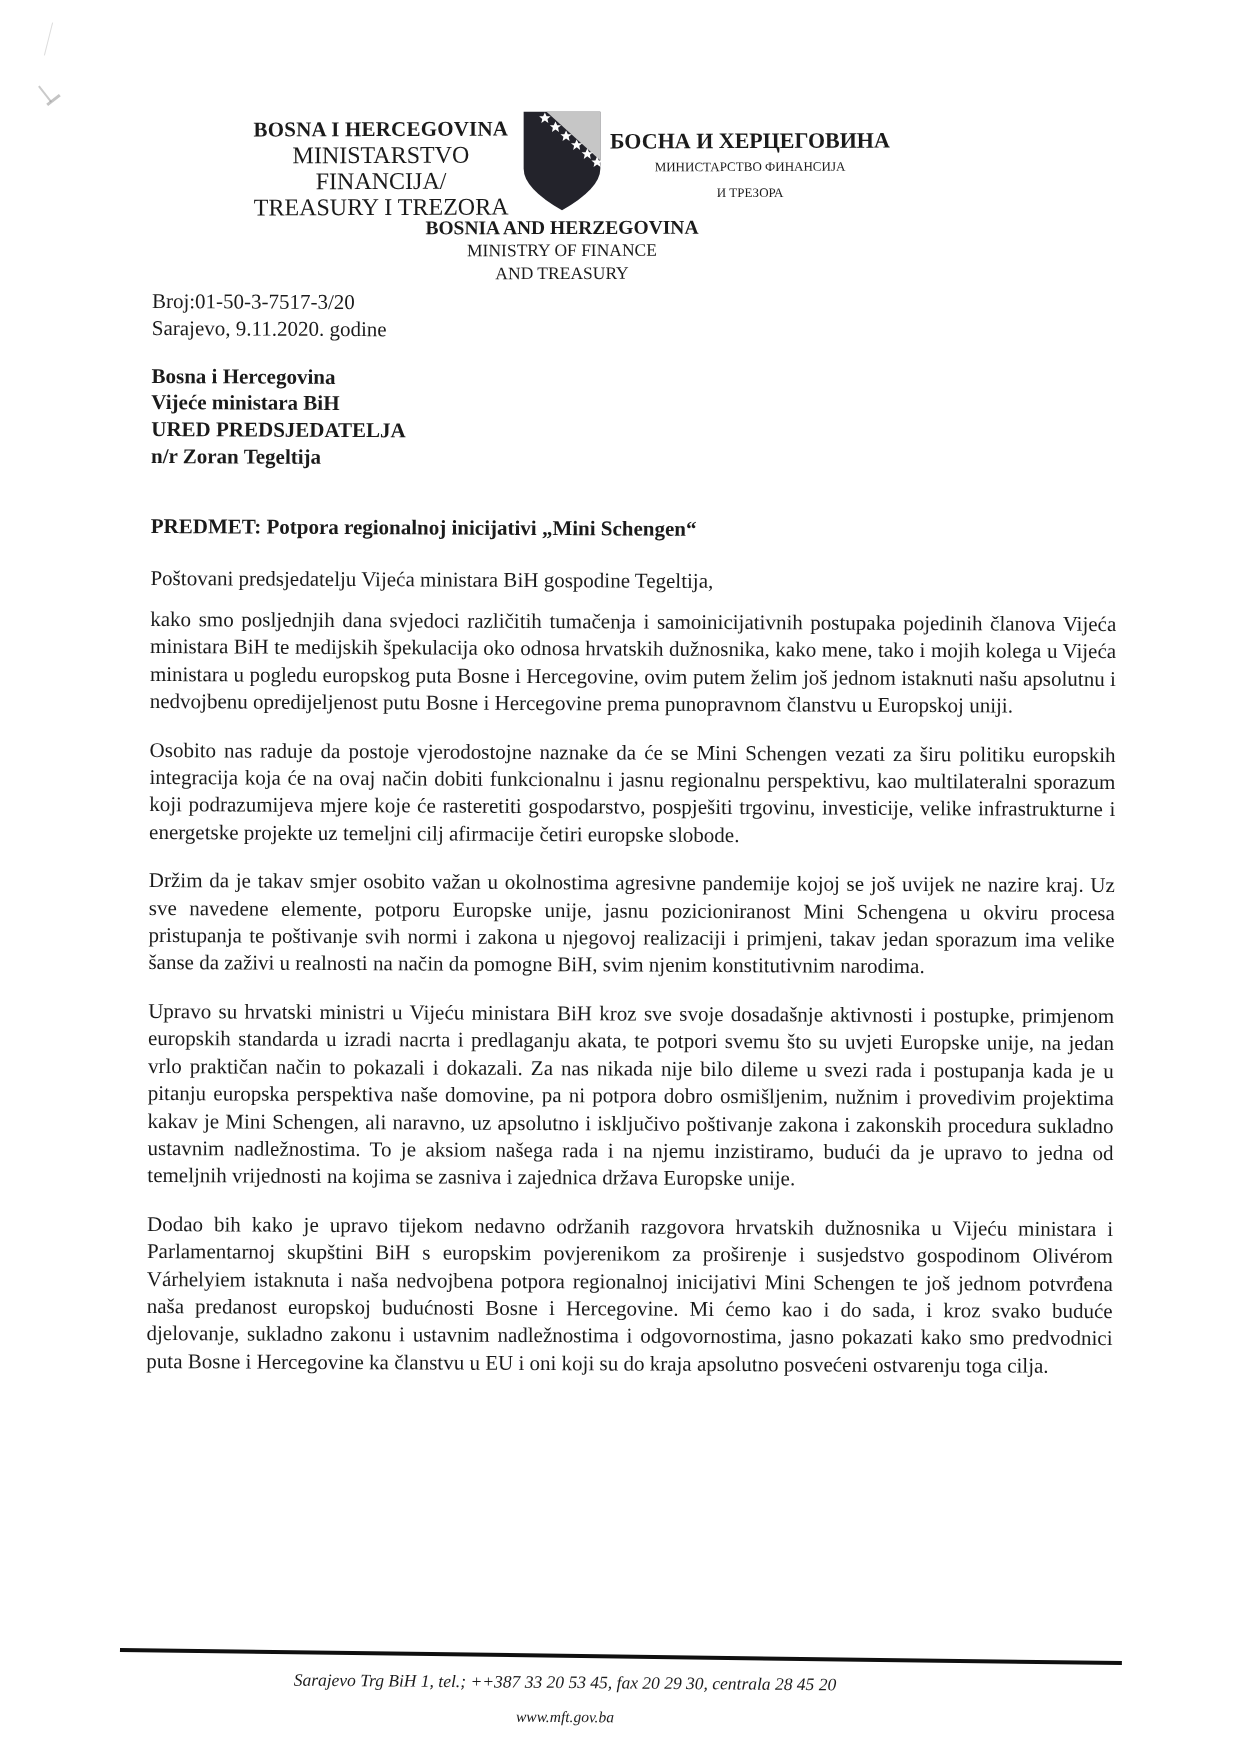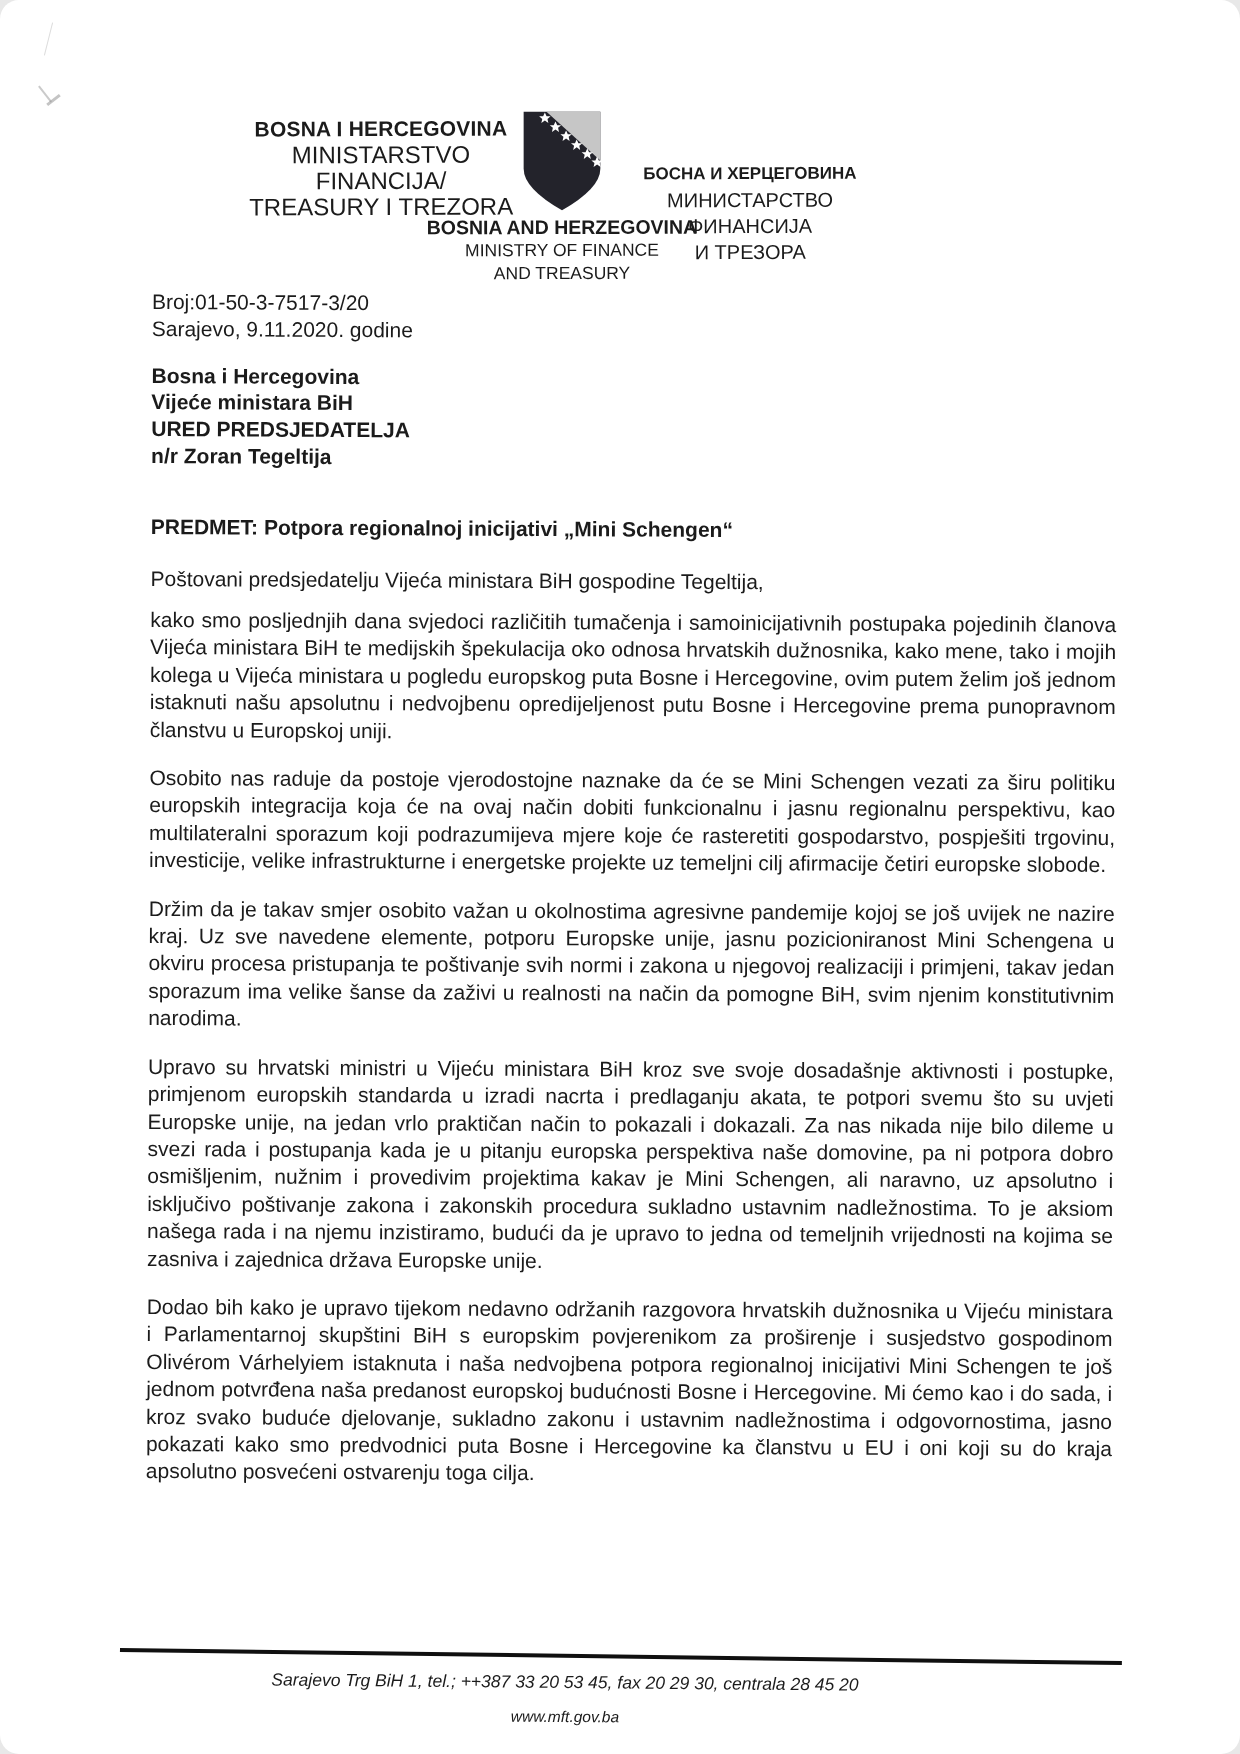--- a/index.html
+++ b/index.html
@@ -1,38 +1,37 @@
 <!DOCTYPE html>
 <html><head>
 <meta charset="utf-8">
 <style>
   html,body{margin:0;padding:0;background:#e8e8e8;}
   .page{
     position:relative;
     width:1240px;height:1754px;
     background:#ffffff;
-    font-family:Liberation Sans, sans-serif;
+    font-family:Liberation Serif, serif;
     color:#1b1b1b;
     overflow:hidden;
-    border-radius:19px;
   }
   
   .artifact{position:absolute;background:transparent;border-left:2px solid #8a8a8a;opacity:.45;}
   .artifact.a1{left:48px;top:22px;height:34px;transform:rotate(14deg);border-left-width:1px;opacity:.3;}
   .artifact.a2{left:44px;top:84px;height:20px;transform:rotate(-38deg);}
   .artifact.a3{left:52px;top:92px;height:16px;transform:rotate(52deg);border-left-width:3px;opacity:.5;}
 
   
   .hdr-latin{position:absolute;left:246px;top:116px;width:270px;text-align:center;line-height:26px;transform:rotate(-0.2deg);}
   .hdr-latin .l1{font-weight:bold;font-size:21px;letter-spacing:.2px;}
   .hdr-latin .l2,.hdr-latin .l3{font-size:24px;}
   .emblem{position:absolute;left:521px;top:110px;width:82px;height:102px;}
   .hdr-cyr{position:absolute;left:610px;top:128px;width:280px;text-align:center;line-height:26px;transform:rotate(-0.2deg);}
-  .hdr-cyr .l1{font-weight:bold;font-size:17px;margin-top:33px;}
-  .hdr-cyr .l2,.hdr-cyr .l3{font-size:20px;}
+  .hdr-cyr .l1{font-weight:bold;font-size:22px;}
+  .hdr-cyr .l2,.hdr-cyr .l3{font-size:13px;}
   .hdr-eng{position:absolute;left:0;top:216px;width:1124px;text-align:center;line-height:23px;transform:rotate(-0.15deg);}
   .hdr-eng .l1{font-weight:bold;font-size:19.5px;}
   .hdr-eng .l2,.hdr-eng .l3{font-size:17.5px;}
 
   
   .letter{
     position:absolute;left:152px;top:288px;width:966px;
     font-size:21px;line-height:27.4px;
     transform:rotate(0.3deg);transform-origin:0 0;
   }

